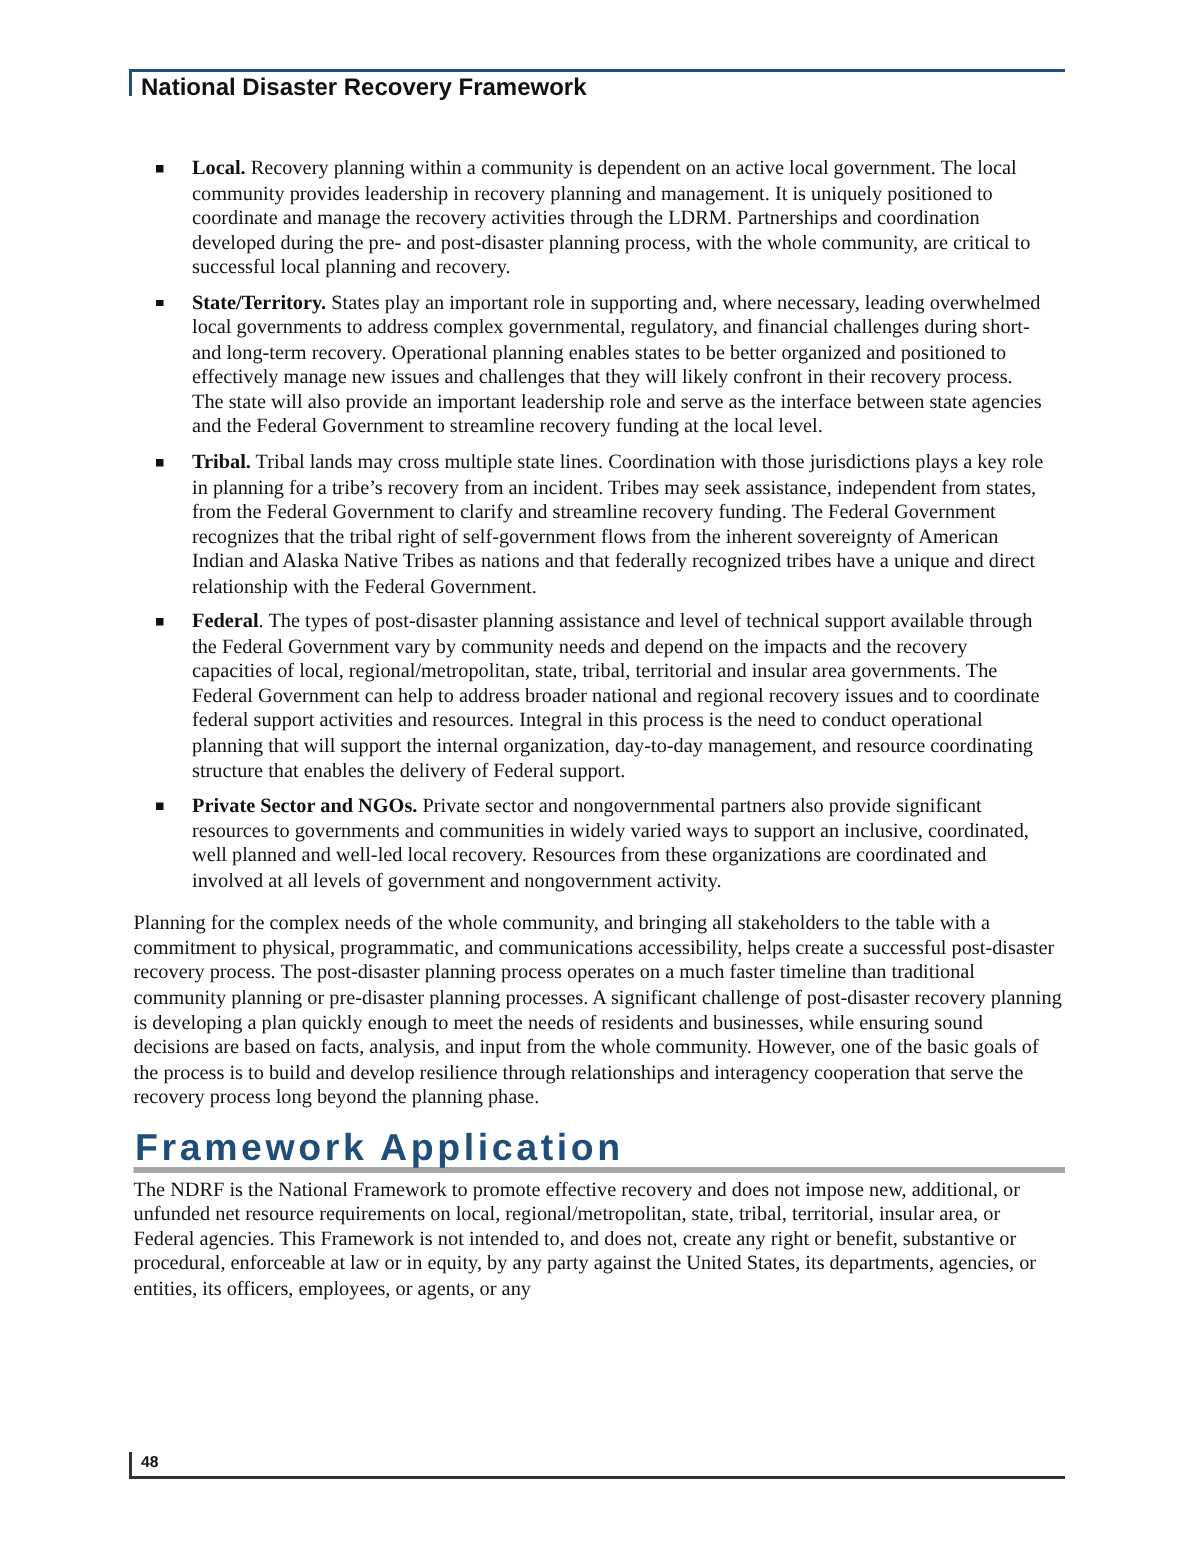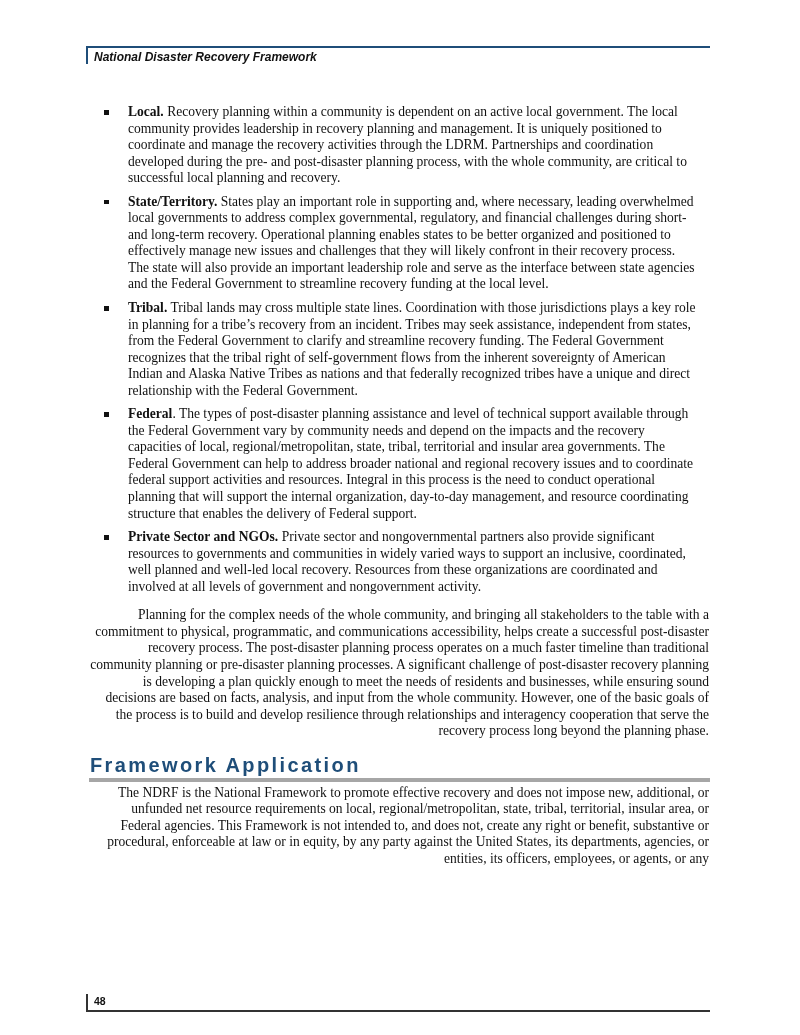--- a/index.html
+++ b/index.html
@@ -24,22 +24,21 @@
       border-top: 2px solid #1f4e79;
       border-left: 2px solid #1f4e79;
       box-sizing: border-box;
     }
     .header-title {
       position: absolute;
       left: 6px;
       top: 2px;
       font-family: "Liberation Sans", sans-serif;
       font-weight: bold;
-      font-style: italic;
-      font-size: 12px;
+      font-size: 16px;
       color: #111111;
       white-space: nowrap;
     }
     .content {
       position: absolute;
       left: 89px;
       top: 92px;
       width: 620px;
       font-size: 13.55px;
       line-height: 16.55px;
@@ -60,26 +59,25 @@
       top: 6px;
       width: 4.5px;
       height: 4.5px;
       background: #111111;
     }
     .lead {
       font-weight: bold;
     }
     p.para {
       margin: 0 0 0 0;
-      text-align: right;
     }
     .section-title {
       font-family: "Liberation Sans", sans-serif;
       font-weight: bold;
-      font-size: 20px;
+      font-size: 25px;
       letter-spacing: 2.4px;
       color: #1f4e79;
       margin-top: 13px;
       line-height: 24px;
       padding-left: 1px;
     }
     .section-rule {
       height: 4px;
       background: #a6a6a6;
       margin-top: 1px;
@@ -88,21 +86,20 @@
     }
     .footer {
       position: absolute;
       left: 86px;
       top: 968px;
       width: 624px;
       height: 18px;
       border-left: 2px solid #333333;
       border-bottom: 2px solid #333333;
       box-sizing: border-box;
-      margin-top: 26px;
     }
     .page-number {
       position: absolute;
       left: 6px;
       top: 1px;
       font-family: "Liberation Sans", sans-serif;
       font-weight: bold;
       font-size: 10.5px;
       color: #111111;
     }

